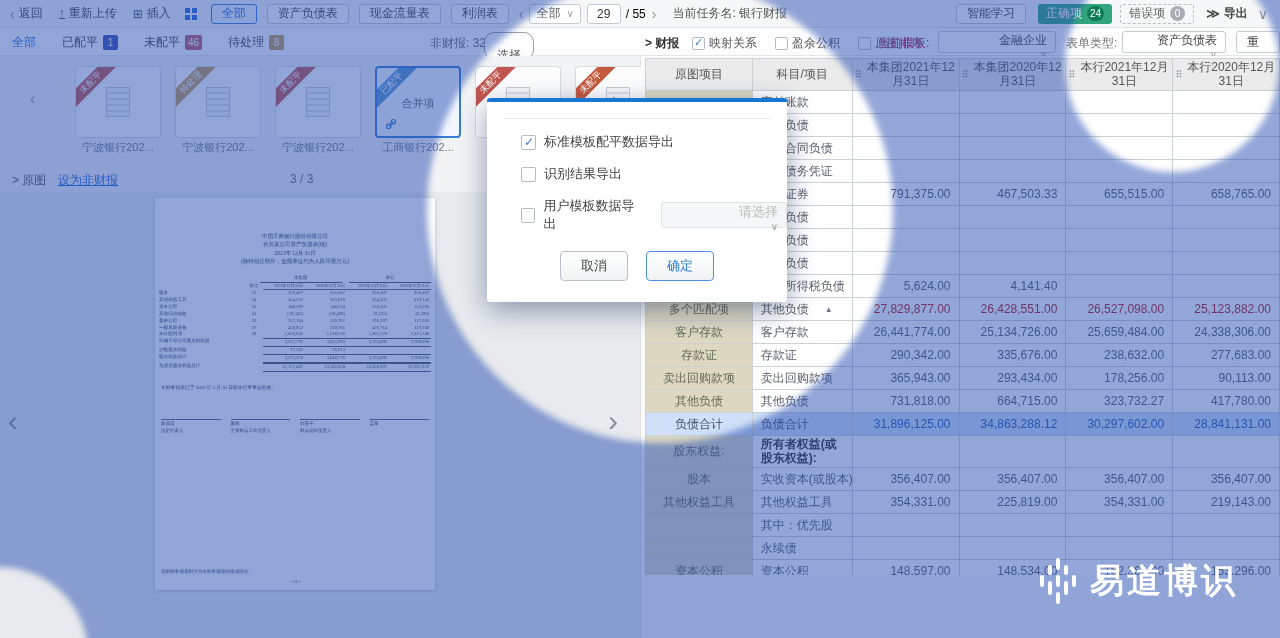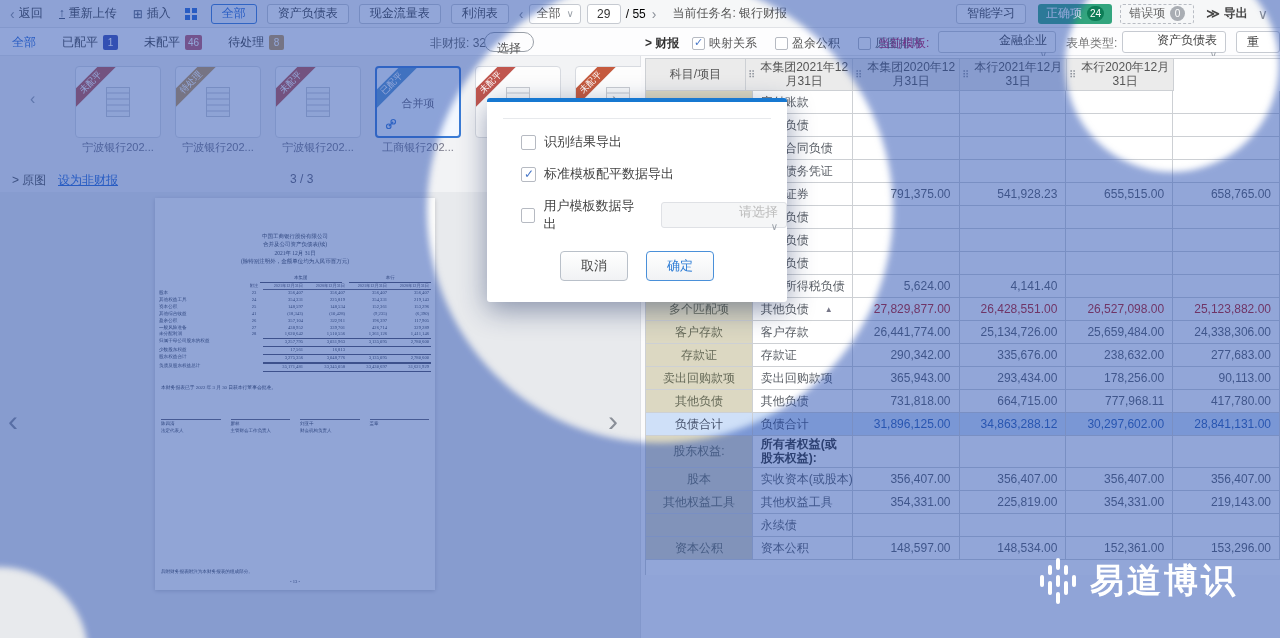--- a/index.html
+++ b/index.html
@@ -33,21 +33,21 @@
   .subbar { position:absolute; left:0; top:28px; width:1280px; height:28px; background:#fdfdfe;
             border-bottom:1px solid #e4e6ea; font-size:12px; color:#444; }
   .sb-left { position:absolute; left:12px; top:0; height:28px; display:flex; align-items:center; gap:26px; }
   .sb-link { cursor:pointer; display:flex; align-items:center; gap:5px; }
   .sb-link .sq { min-width:15px; height:15px; border-radius:2px; color:#fff; font-size:10px;
                  display:flex; align-items:center; justify-content:center; padding:0 3px; }
   .sb-all { color:#2b6bd4; }
   .sq-blue { background:#4052b5; } .sq-red { background:#c05a6a; } .sq-org { background:#c59a58; }
   .nonfin { position:absolute; left:430px; top:7px; color:#666; }
   .choose-pill { position:absolute; left:484px; top:4px; border:1px solid #9aa0a8; border-radius:10px;
-                 height:20px; padding:6px 12px; line-height:18px; color:#555; background:#fdfdfe; cursor:pointer; }
+                 height:20px; padding:13px 12px; line-height:18px; color:#555; background:#fdfdfe; cursor:pointer; }
   .rb-title { position:absolute; left:645px; top:7px; font-weight:bold; color:#333; }
   .rb-cbs { position:absolute; left:692px; top:7px; display:flex; gap:18px; align-items:center; }
   .cbrow { display:flex; align-items:center; gap:4px; cursor:pointer; color:#555; }
   .cb { width:13px; height:13px; border:1px solid #b6bac2; background:#fff; border-radius:2px; position:relative; }
   .cb.on::after { content:"✓"; position:absolute; left:1px; top:-2px; font-size:11px; color:#4a79c9; }
   .rb-lab1 { position:absolute; left:878px; top:7px; color:#be185d; }
   .rb-sel1 { position:absolute; left:938px; top:3px; width:118px; }
   .rb-lab2 { position:absolute; left:1066px; top:7px; color:#737373; }
   .rb-sel2 { position:absolute; left:1122px; top:3px; width:104px; }
   .selbox { border:1px solid #c6cad1; background:#fff; border-radius:3px; height:22px; padding:0 8px;
@@ -430,20 +430,23 @@
           </div>
         <div class="dp-foot">后附财务报表附注为本财务报表的组成部分。</div>
         <div class="dp-pageno">- 13 -</div>
       </div>
     </div>
   </div>
 
   <div class="right-panel">
     <div class="gridtable" id="gridtable">
         <div class="tr head">
+          <div class="td" style="width: 107px;">
+            <span>原图项目</span>
+          </div>
           <div class="td" style="width: 100px;">
             <span>科目/项目</span>
           </div>
           <div class="td" style="width: 107px;">
             <span class="draghandle">⠿</span>
             <span>本集团2021年12月31日</span>
           </div>
           <div class="td" style="width: 107px;">
             <span class="draghandle">⠿</span>
             <span>本集团2020年12月31日</span>
@@ -496,21 +499,21 @@
           <div class="td val" style="width: 107px;"></div>
           <div class="td val" style="width: 107px;"></div>
           <div class="td val" style="width: 107px;"></div>
         </div>
         <div class="tr">
           <div class="td orig" style="width: 107px;"></div>
           <div class="td subj" style="width: 100px;">
             <span>债务证券</span>
           </div>
           <div class="td val" style="width: 107px;">791,375.00</div>
-          <div class="td val" style="width: 107px;">541,928.23</div>
+          <div class="td val" style="width: 107px;">467,503.33</div>
           <div class="td val" style="width: 107px;">655,515.00</div>
           <div class="td val" style="width: 107px;">658,765.00</div>
         </div>
         <div class="tr">
           <div class="td orig" style="width: 107px;"></div>
           <div class="td subj" style="width: 100px;">
             <span>租赁负债</span>
           </div>
           <div class="td val" style="width: 107px;"></div>
           <div class="td val" style="width: 107px;"></div>
@@ -588,21 +591,21 @@
           <div class="td val" style="width: 107px;">178,256.00</div>
           <div class="td val" style="width: 107px;">90,113.00</div>
         </div>
         <div class="tr">
           <div class="td orig" style="width: 107px;">其他负债</div>
           <div class="td subj" style="width: 100px;">
             <span>其他负债</span>
           </div>
           <div class="td val" style="width: 107px;">731,818.00</div>
           <div class="td val" style="width: 107px;">664,715.00</div>
-          <div class="td val" style="width: 107px;">777,968.11</div>
+          <div class="td val" style="width: 107px;">323,732.27</div>
           <div class="td val" style="width: 107px;">417,780.00</div>
         </div>
         <div class="tr total">
           <div class="td orig" style="width: 107px;">负债合计</div>
           <div class="td subj" style="width: 100px;">
             <span>负债合计</span>
           </div>
           <div class="td val" style="width: 107px;">31,896,125.00</div>
           <div class="td val" style="width: 107px;">34,863,288.12</div>
           <div class="td val" style="width: 107px;">30,297,602.00</div>
@@ -630,20 +633,30 @@
         </div>
         <div class="tr">
           <div class="td orig" style="width: 107px;">其他权益工具</div>
           <div class="td subj" style="width: 100px;">
             <span>其他权益工具</span>
           </div>
           <div class="td val" style="width: 107px;">354,331.00</div>
           <div class="td val" style="width: 107px;">225,819.00</div>
           <div class="td val" style="width: 107px;">354,331.00</div>
           <div class="td val" style="width: 107px;">219,143.00</div>
+        </div>
+        <div class="tr">
+          <div class="td orig" style="width: 107px;"></div>
+          <div class="td subj" style="width: 100px;">
+            <span>其中：优先股</span>
+          </div>
+          <div class="td val" style="width: 107px;"></div>
+          <div class="td val" style="width: 107px;"></div>
+          <div class="td val" style="width: 107px;"></div>
+          <div class="td val" style="width: 107px;"></div>
         </div>
         <div class="tr">
           <div class="td orig" style="width: 107px;"></div>
           <div class="td subj" style="width: 100px;">
             <span>永续债</span>
           </div>
           <div class="td val" style="width: 107px;"></div>
           <div class="td val" style="width: 107px;"></div>
           <div class="td val" style="width: 107px;"></div>
           <div class="td val" style="width: 107px;"></div>
@@ -675,26 +688,26 @@
         </g>
       </mask>
     </defs>
     <rect width="1280" height="638" fill="rgba(38,78,178,0.5)" mask="url(#holes)"></rect>
   </svg>
 
   <div class="modal">
     <div class="modal-accent"></div>
     <div class="m-div"></div>
     <div class="m-cb">
+      <span class="cb on"></span>
+      <span>标准模板配平数据导出</span>
+    </div>
+    <div class="m-cb">
       <span class="cb"></span>
       <span>识别结果导出</span>
-    </div>
-    <div class="m-cb">
-      <span class="cb on"></span>
-      <span>标准模板配平数据导出</span>
     </div>
     <div class="m-cb">
       <span class="cb"></span>
       <span>用户模板数据导出</span>
       <span class="selbox m-sel">
         <span>请选择</span>
         <span class="arr">∨</span>
       </span>
     </div>
     <div class="m-btns">

